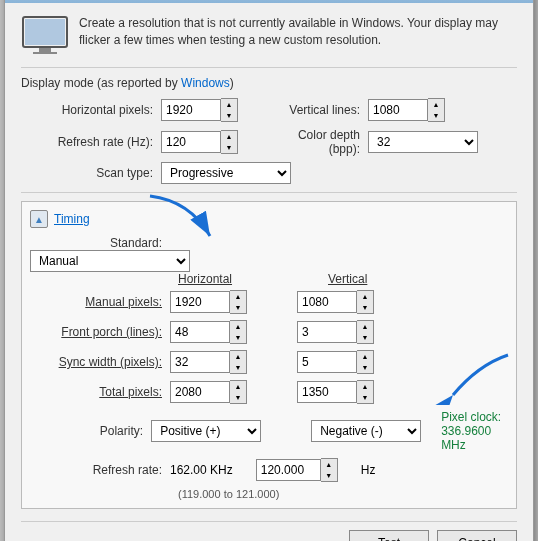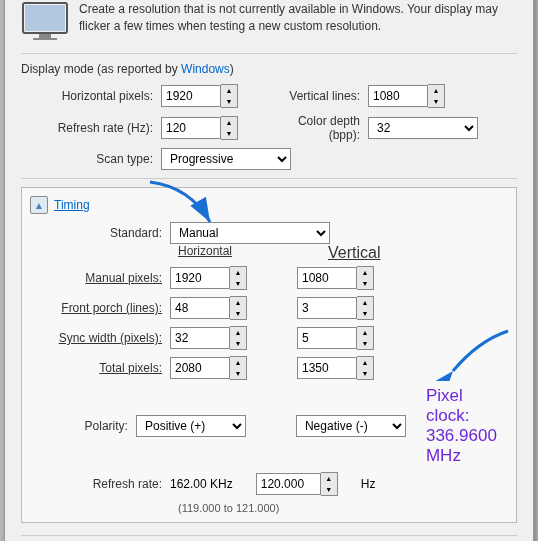--- a/index.html
+++ b/index.html
@@ -174,21 +174,21 @@
       color: #4080c0;
     }
     .timing-title {
       font-size: 12px;
       color: #0066cc;
       text-decoration: underline;
       cursor: pointer;
     }
     .timing-row {
       display: flex;
-      align-items: center;
+      flex-direction: column;
     }
     .timing-label {
       width: 140px;
       text-align: right;
       padding-right: 8px;
       font-size: 12px;
       color: #333;
     }
     .cols-header {
       display: flex;
@@ -198,21 +198,21 @@
     .col-h {
       width: 100px;
       font-size: 12px;
       color: #333;
       font-weight: normal;
       text-decoration: underline;
     }
     .col-h-right {
       margin-left: 50px;
       width: 100px;
-      font-size: 16px;
+      font-size: 12px;
       color: #333;
       text-decoration: underline;
     }
     .dual-row {
       display: flex;
       align-items: center;
       margin-bottom: 6px;
     }
     .dual-label {
       width: 140px;
@@ -224,22 +224,22 @@
     .dual-label.underline {
       text-decoration: underline;
     }
     .dual-inputs {
       display: flex;
       align-items: center;
       gap: 50px;
     }
     .pixel-clock {
       margin-left: 20px;
-      font-size: 17px;
-      color: #6d28d9;
+      font-size: 12px;
+      color: #15803d;
       font-weight: normal;
     }
     .range-text {
       font-size: 11px;
       color: #555;
       margin-left: 148px;
       margin-top: 2px;
     }
     .button-row {
       display: flex;

